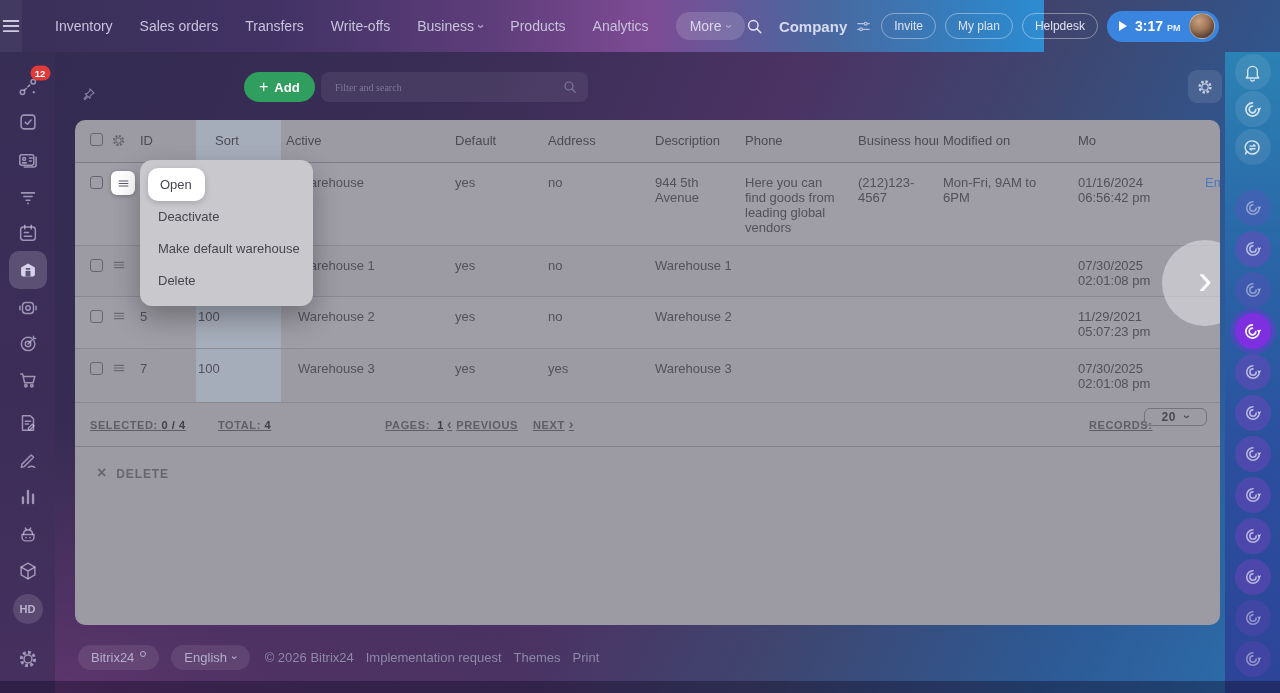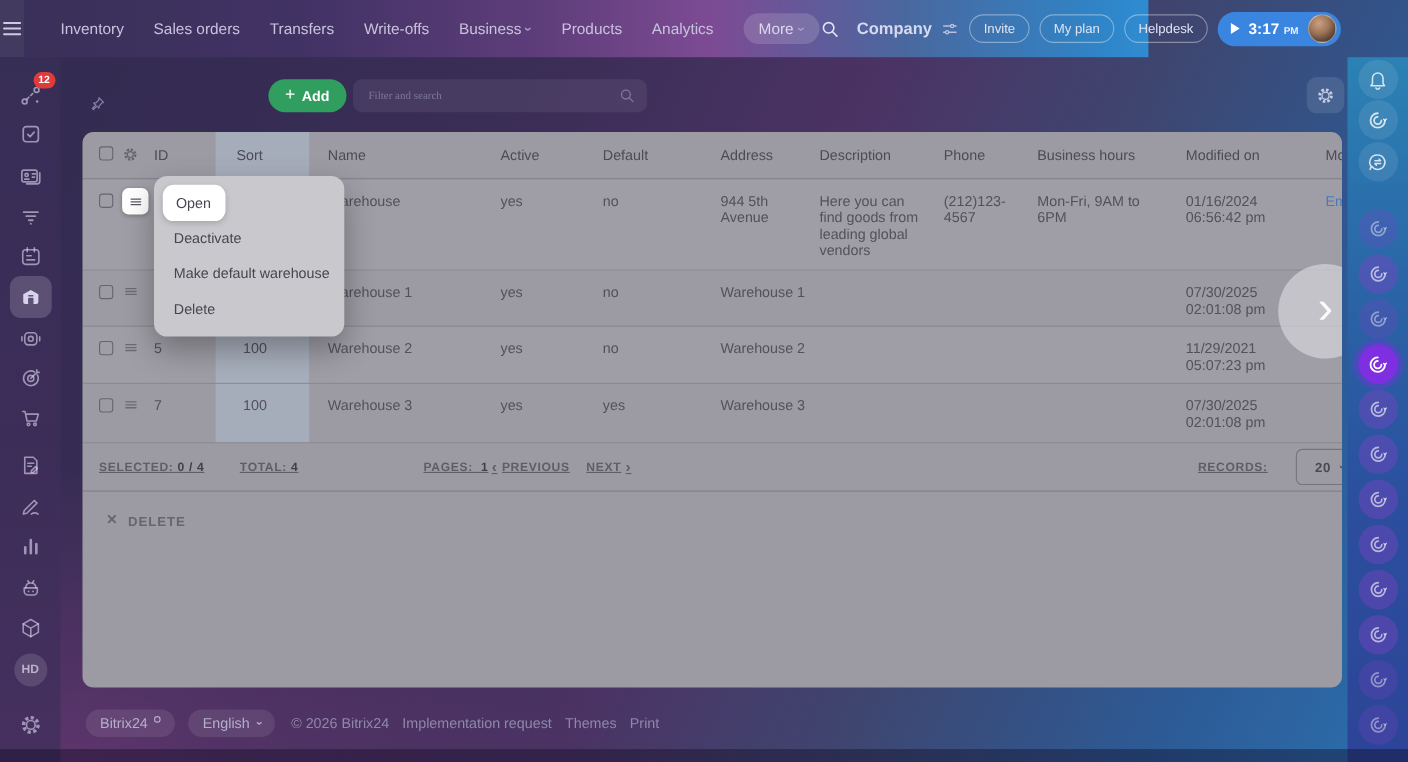--- a/index.html
+++ b/index.html
@@ -58,35 +58,35 @@
   .thead{height:43px;border-bottom:1px solid rgba(72,70,84,.35);}
   .th{font-size:13px;color:#4c4b56;padding:13px 4px 0 5px;white-space:nowrap;overflow:hidden;cursor:pointer;}
   .row{border-bottom:1px solid rgba(75,73,87,.22);}
   .row.alt{background:rgba(255,255,255,.035);}
   .r1{height:83px;}.r2{height:51px;}.r3{height:52px;}.r4{height:54px;}
   .td{font-size:13px;color:#52515c;padding:12px 8px 0 5px;line-height:15px;overflow:hidden;}
   .td.name{padding-left:17px;}
   .th.name{padding-left:17px;}
   .c-sort{background:rgba(176,191,210,.5);}
   .th.c-sort{padding-left:19px;}
-  .td.c-sort{padding-left:25px;}
+  .td.c-sort{padding-left:2px;}
   .link{color:#4a78c0;white-space:nowrap;}
   .cb{width:13px;height:13px;border:1.5px solid #66656f;border-radius:3px;margin:13px 0 0 15px;cursor:pointer;}
   .hgear{color:#63626d;margin-top:13px;cursor:pointer;}
   .rmenu{color:#6b6a75;margin-top:11px;cursor:pointer;}
   .menu-btn{width:24px;height:24px;background:#fff;border-radius:6px;box-shadow:0 1px 4px rgba(0,0,0,.25);display:flex;align-items:center;justify-content:center;color:#5b5a66;margin-top:8px;cursor:pointer;}
   .scrollnext{position:absolute;left:1087px;top:120px;width:86px;height:86px;border-radius:50%;background:rgba(215,214,220,.68);display:flex;align-items:center;justify-content:center;cursor:pointer;}
   .scrollnext span{font-size:42px;color:#fcfcfd;font-weight:400;margin-top:-6px;}
   
   .pager{position:relative;height:44px;border-bottom:1px solid rgba(72,70,84,.3);font-size:11px;letter-spacing:.6px;color:#5e5d68;font-weight:700;}
   .pgit{position:absolute;top:50%;transform:translateY(-50%);white-space:nowrap;text-decoration:underline;}
   .pgv{color:#3f3e49;}
   .pgbtn{cursor:pointer;display:flex;align-items:center;gap:4px;}
   .pgchev{font-size:14px;font-weight:700;margin-top:-2px;}
-  .recbox{position:absolute;left:1103px;top:5px;width:63px;height:33px;border:1px solid #74737e;border-radius:6px;display:flex;align-items:center;justify-content:center;gap:9px;color:#4a4954;font-size:12px;font-weight:700;cursor:pointer;}
+  .recbox{position:absolute;left:1069px;top:5px;width:63px;height:18px;border:1px solid #74737e;border-radius:6px;display:flex;align-items:center;justify-content:center;gap:9px;color:#4a4954;font-size:12px;font-weight:700;cursor:pointer;}
   .recbox .chev{font-size:12px;color:#55545f;}
   .delbar{height:53px;display:flex;align-items:center;padding-left:22px;gap:9px;color:#67666f;font-weight:700;font-size:12px;letter-spacing:.9px;cursor:pointer;}
   .delx{font-size:16px;font-weight:700;margin-top:-2px;}
   
   .cmenu{position:absolute;left:140px;top:160px;width:173px;background:#c9c8cd;border-radius:12px;box-shadow:0 12px 28px rgba(0,0,0,.30);padding:8px 0 9px;z-index:6;}
   .cm-item{height:32px;line-height:32px;padding-left:18px;font-size:13px;color:#47464f;cursor:pointer;white-space:nowrap;}
   .cm-item.first{background:#fff;border-radius:10px;margin-left:8px;width:57px;padding-left:12px;height:33px;line-height:33px;box-shadow:0 2px 6px rgba(0,0,0,.18);}
   
   .pfoot{position:absolute;left:78px;top:645px;display:flex;align-items:center;gap:12px;font-size:13px;color:#8e88a9;}
   .fpill{background:rgba(255,255,255,.09);border-radius:14px;padding:5px 13px;color:#b4aecb;display:flex;align-items:center;gap:6px;cursor:pointer;}
@@ -459,21 +459,20 @@
       <div>
           <div class="cb"></div>
         </div>
       <div class="hgear">
           <svg width="15" height="15">
             <use href="#i-gear"></use>
           </svg>
         </div>
       <div class="th">ID</div>
       <div class="th c-sort">Sort</div>
-      <div class="th name">Name</div>
       <div class="th">Active</div>
       <div class="th">Default</div>
       <div class="th">Address</div>
       <div class="th">Description</div>
       <div class="th">Phone</div>
       <div class="th">Business hours</div>
       <div class="th">Modified on</div>
       <div class="th">Mo</div>
     </div>
 

